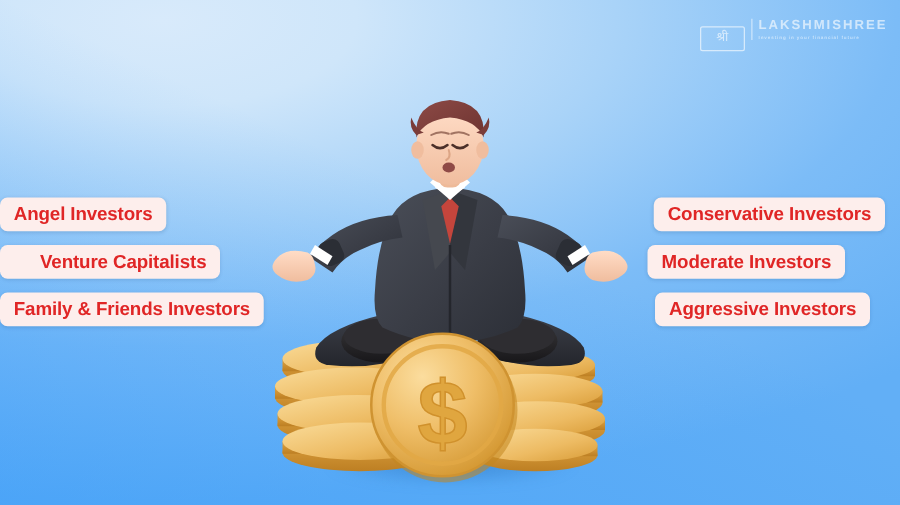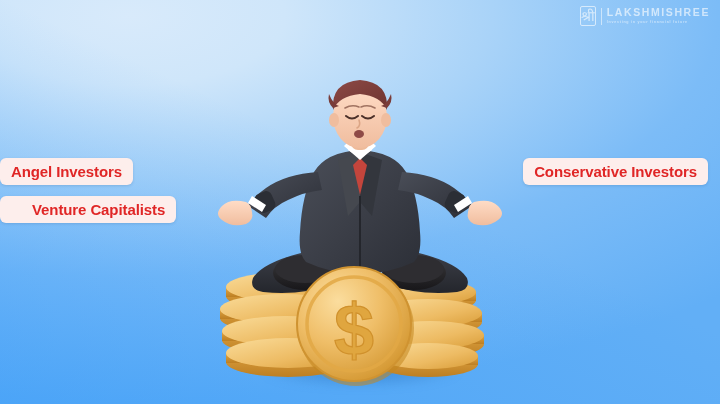--- a/index.html
+++ b/index.html
@@ -25,27 +25,28 @@
     pointer-events:none;
   }
 
   
   .logo {
     position:absolute; top:6px; right:10px;
     display:flex; align-items:center; gap:5px;
     opacity:.62; z-index:6;
   }
   .logo-mark {
-    width:16px; height:20px;
+    width:36px; height:20px;
     border:1.3px solid #ffffff;
     border-radius:2px;
     display:flex; align-items:center; justify-content:center;
-    color:#ffffff; font-size:14px; line-height:1;
+    color:#ffffff; font-size:10px; line-height:1;
     font-family:"DejaVu Sans", sans-serif;
     letter-spacing:0;
+    margin-top:15px;
   }
   .logo-bar { width:1px; height:17px; background:rgba(255,255,255,.85); }
   .logo-txt { display:flex; flex-direction:column; justify-content:center; }
   .logo-name {
     color:#ffffff; font-size:10.5px; font-weight:700;
     letter-spacing:1.6px; line-height:11px;
     white-space:nowrap;
   }
   .logo-tag {
     color:rgba(255,255,255,.85); font-size:3.6px; font-weight:600;
@@ -294,18 +295,27 @@
       <text x="354" y="355" text-anchor="middle" font-family="'Liberation Sans', sans-serif" font-size="72" font-weight="700" fill="#e0a63f" stroke="#d0912c" stroke-width="1.2">$</text>
     </g>
   </svg>
 
   <div class="pill left p-l1">
     <span>Angel Investors</span>
   </div>
   <div class="pill left p-l2">
     <span>Venture Capitalists</span>
   </div>
+  <div class="pill left p-l3">
+    <span>Family &amp; Friends Investors</span>
+  </div>
 
   <div class="pill right p-r1">
     <span>Conservative Investors</span>
   </div>
+  <div class="pill right p-r2">
+    <span>Moderate Investors</span>
+  </div>
+  <div class="pill right p-r3">
+    <span>Aggressive Investors</span>
+  </div>
 
 </div>
 
 </body></html>

